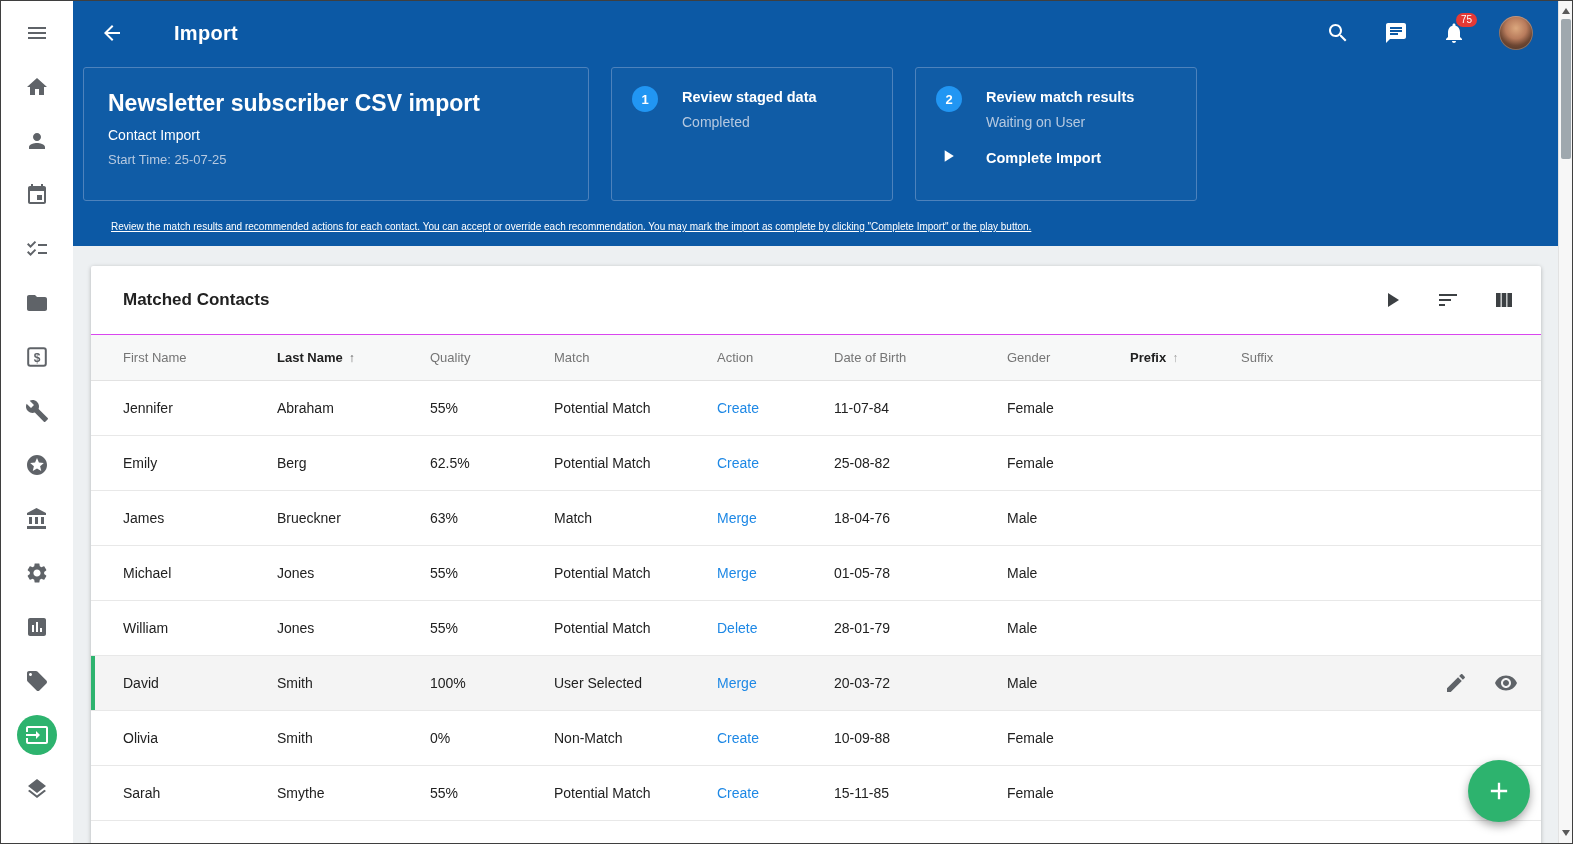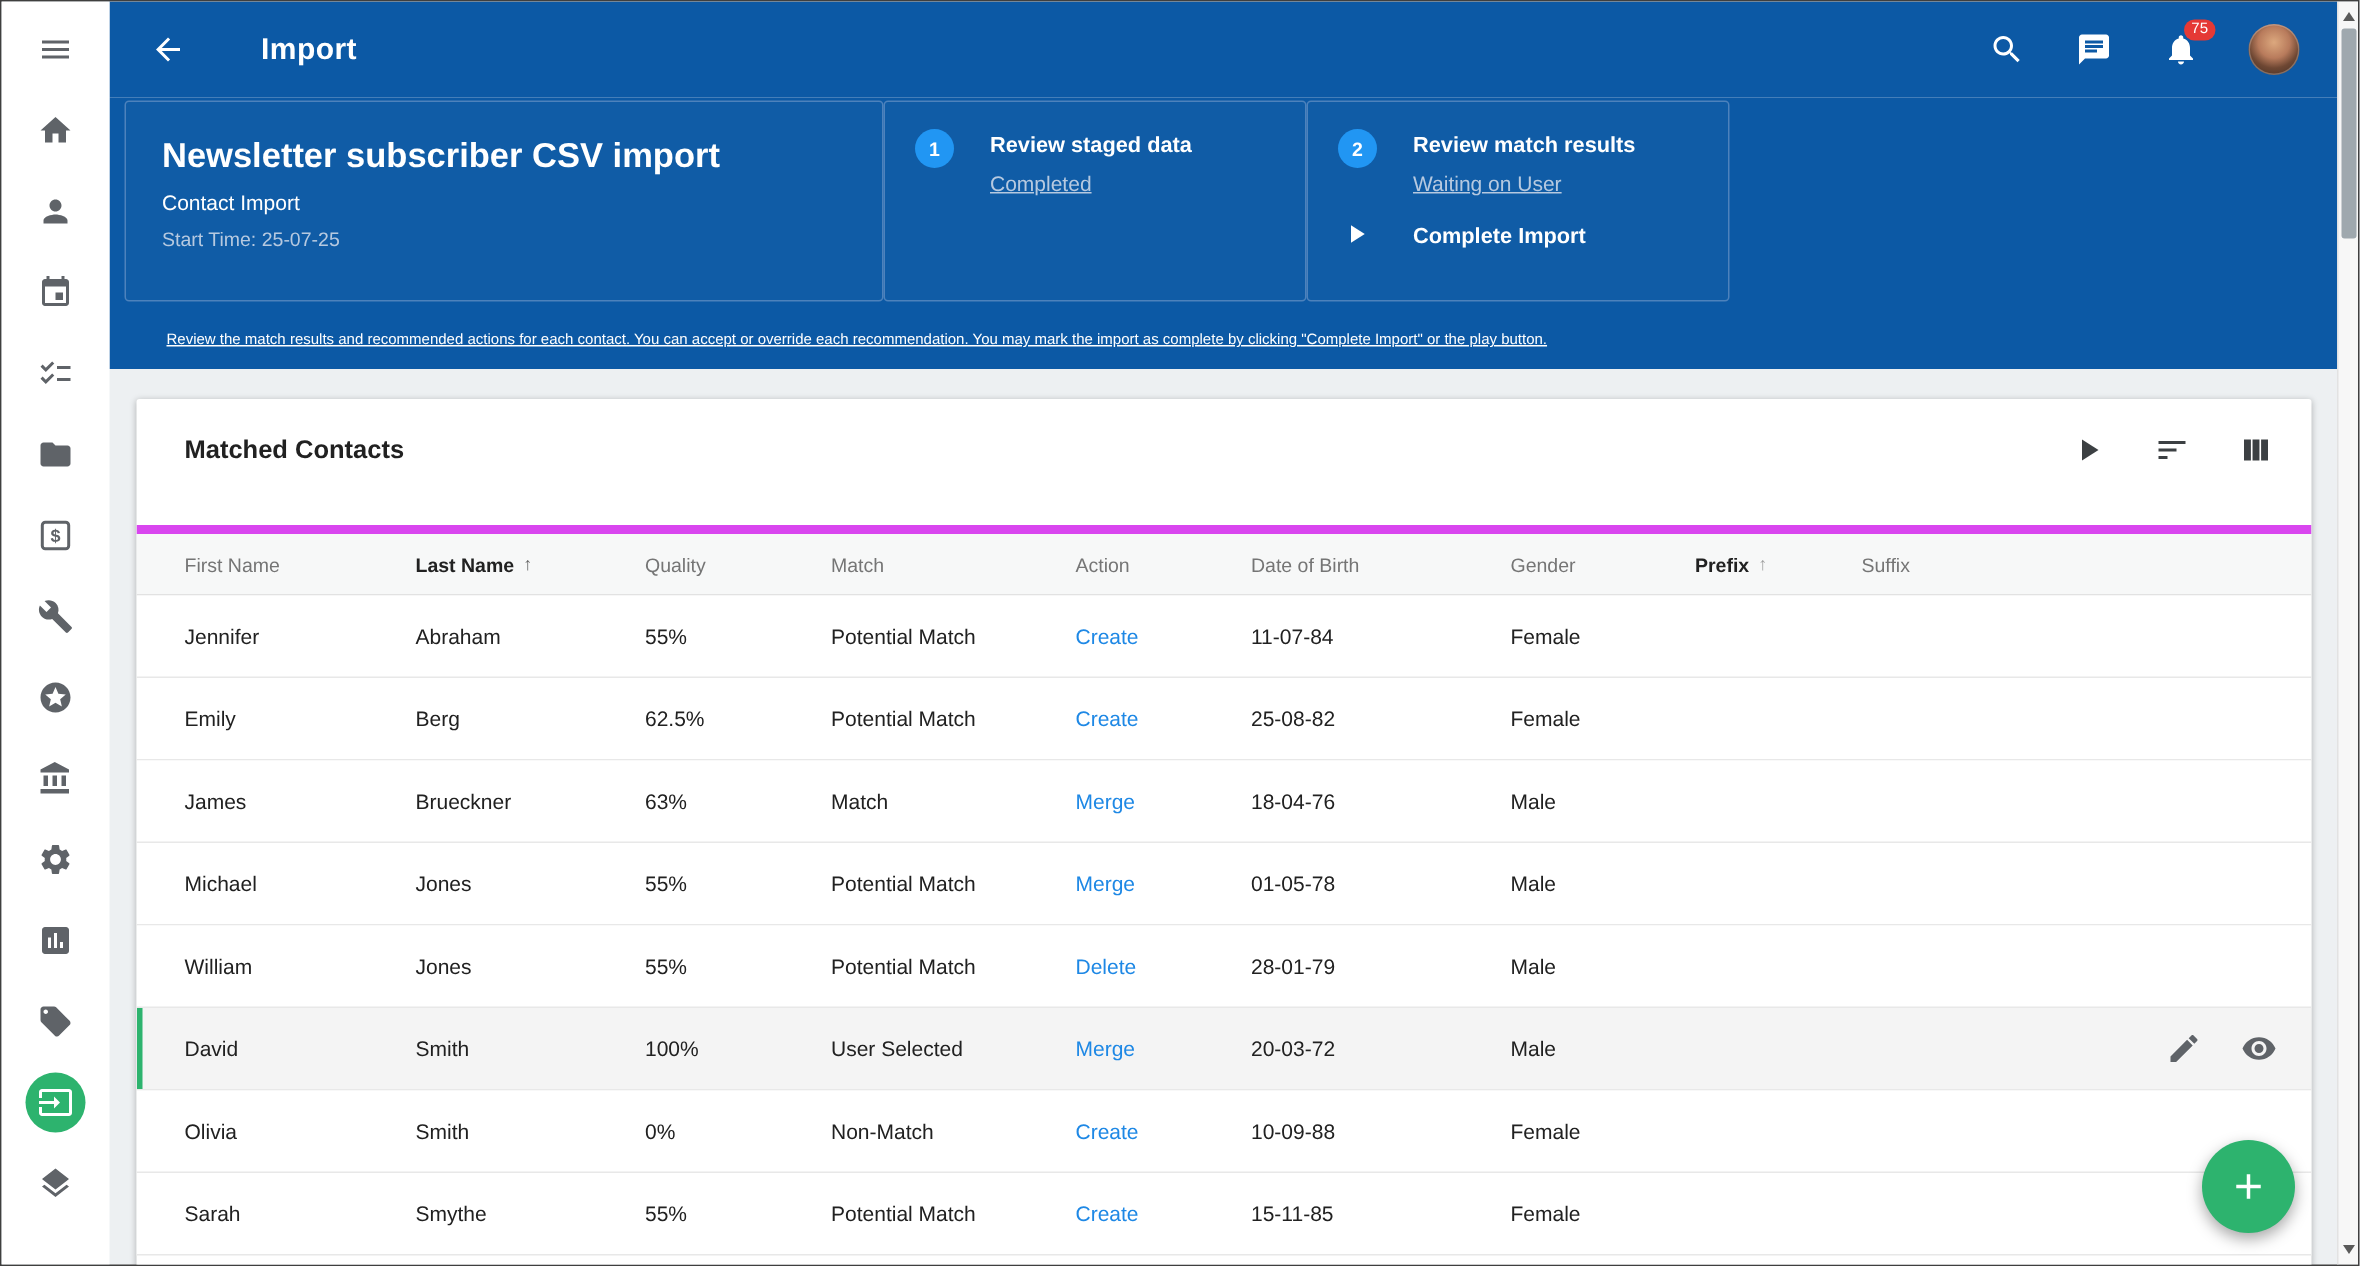--- a/index.html
+++ b/index.html
@@ -53,35 +53,35 @@
     font-size:10px; font-weight:400; border-radius:9px; padding:2px 5px; line-height:1;
   }
   .avatar{
     width:34px; height:34px; border-radius:50%; cursor:pointer; border:none;
     background: radial-gradient(circle at 50% 36%, #dca87e 0%, #b87b5c 38%, #6e4733 62%, #3c2a20 100%);
     box-shadow: inset 0 0 0 1px rgba(255,255,255,.25);
   }
 
   
   .blue-panel{ background:var(--blue); padding:2px 14px 14px 10px; color:#fff; flex:0 0 auto; }
-  .cards{ display:flex; gap:0; }
+  .cards{ display:flex; gap:22px; }
   .card{
     border:1px solid #4d82bc; border-radius:3px; height:134px; background:rgba(255,255,255,0.02);
   }
   .import-card{ width:506px; padding:22px 24px; }
   .import-card h2{ font-size:23px; font-weight:700; margin-bottom:10px; }
   .import-card .type{ font-size:14px; margin-bottom:9px; color:#ffffff; }
   .import-card .start{ font-size:13px; color:var(--muted-blue); }
   .step-card{ width:282px; padding:18px 20px; display:grid; grid-template-columns:50px 1fr; row-gap:16px; align-content:start; }
   .step-circle{
     width:26px; height:26px; border-radius:50%; background:var(--circle-blue); color:#fff;
     display:flex; align-items:center; justify-content:center; font-size:13px; font-weight:700;
   }
   .step-title{ font-size:14.5px; font-weight:700; margin-top:3px; }
-  .step-status{ font-size:14px; color:var(--muted-blue); margin-top:9px;text-decoration:underline; }
+  .step-status{ font-size:14px; color:var(--muted-blue); margin-top:9px; }
   .step-action-icon{ background:none;border:none;color:#fff;cursor:pointer; margin-left:2px; }
   .step-action-label{ font-size:14.5px; font-weight:700; color:#fff; background:none; border:none; cursor:pointer; text-align:left; margin-top:3px; }
   .instructions{ margin:20px 0 0 28px; font-size:10px; color:#ffffff;text-decoration:underline; }
 
   
   .content{ flex:1; padding:20px 18px 0 18px; min-height:0; }
   .table-card{
     background:#fff; border-radius:2px; box-shadow:0 1px 4px rgba(0,0,0,.25);
     height:700px; overflow:hidden;
   }
@@ -89,22 +89,22 @@
   .table-head h2{ font-size:17px; font-weight:700; }
   .table-tools{ margin-left:auto; display:flex; gap:30px; }
   .tool-btn{ background:none; border:none; color:#3c4043; cursor:pointer; width:26px; height:26px; display:flex; align-items:center; justify-content:center; }
 
   .grid-header, .trow{
     display:grid;
     grid-template-columns:154px 153px 124px 163px 117px 173px 123px 111px 1fr;
     align-items:center; padding-left:32px;
   }
   .grid-header{
-    height:47px; background:#f7f8f8; border-top:6px solid #d946ef; border-bottom:1px solid #e2e2e2;
-    color:var(--text2); font-size:13px;margin-top:16px;
+    height:47px; background:#f7f8f8; border-top:1px solid #d946ef; border-bottom:1px solid #e2e2e2;
+    color:var(--text2); font-size:13px;
   }
   .th{ cursor:pointer; display:flex; align-items:center; }
   .th.sorted{ color:#212121; font-weight:700; }
   .arrow{ margin-left:6px; font-size:12px; color:#616161; font-weight:400; }
   .th.sorted-light .arrow{ color:#9e9e9e; }
 
   .trow{ height:55px; border-bottom:1px solid #e8e8e8; font-size:14px; position:relative; background:#fff; }
   .trow.selected{ background:#f4f4f4; box-shadow:inset 4px 0 0 var(--green); }
   .action-link{ color:var(--link); text-decoration:none; cursor:pointer; }
   .row-actions{ position:absolute; right:22px; top:0; height:100%; display:flex; align-items:center; gap:24px; }

